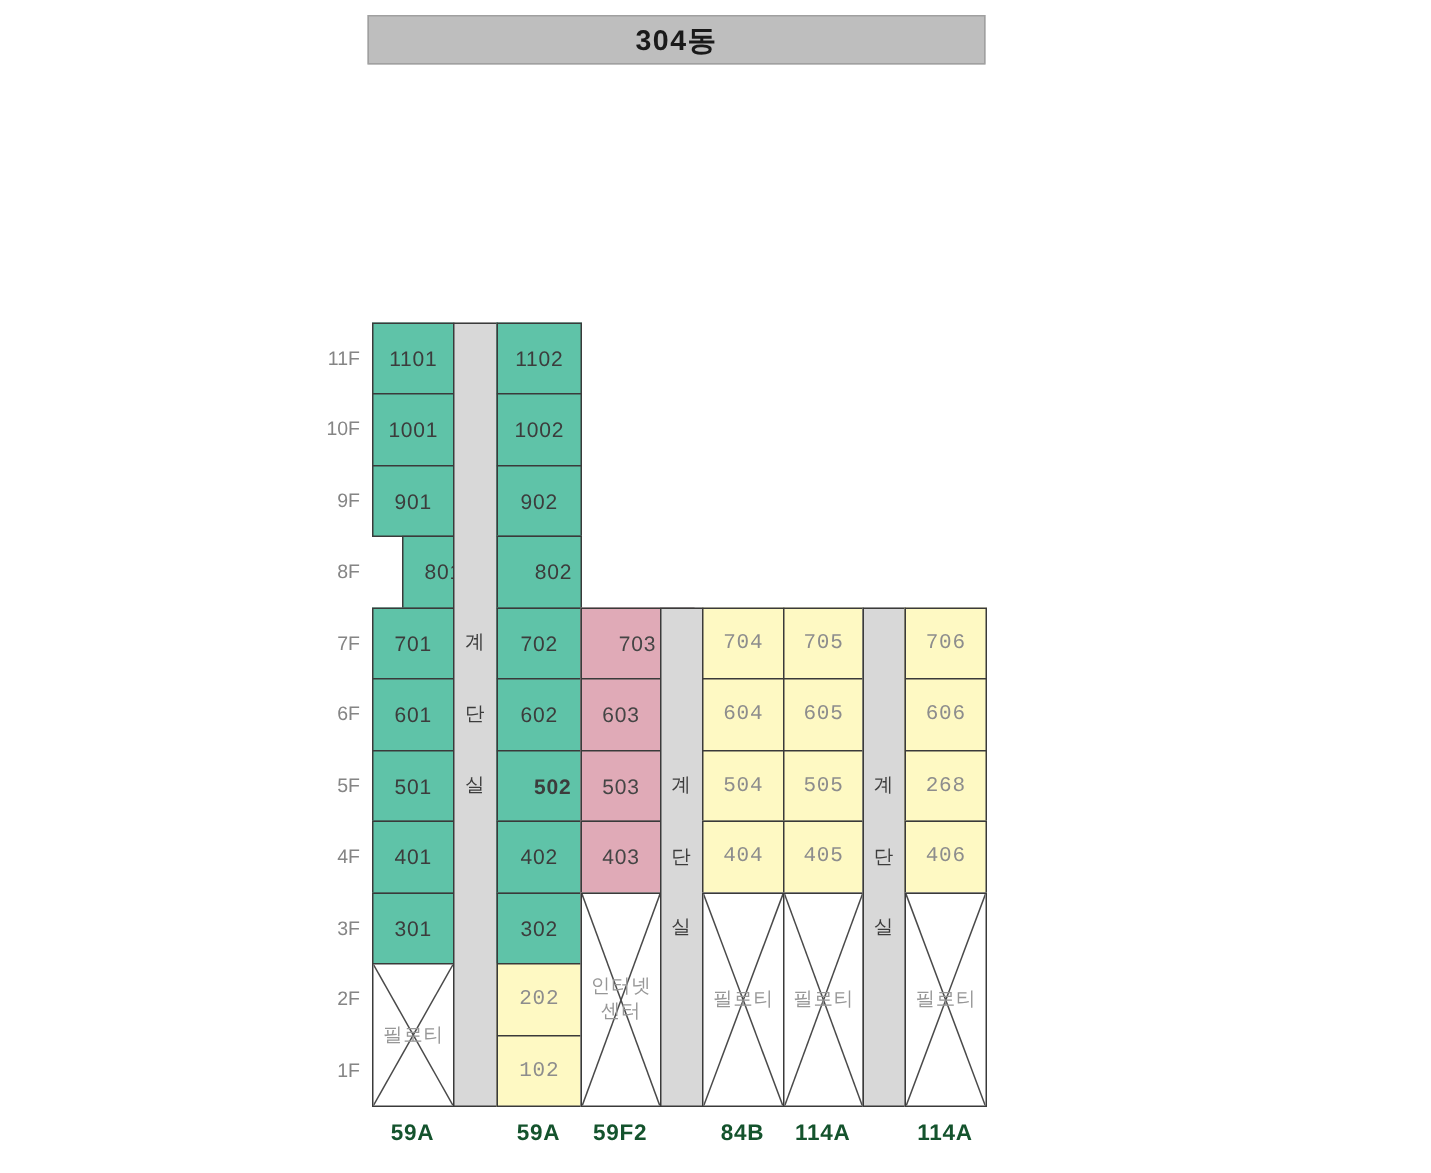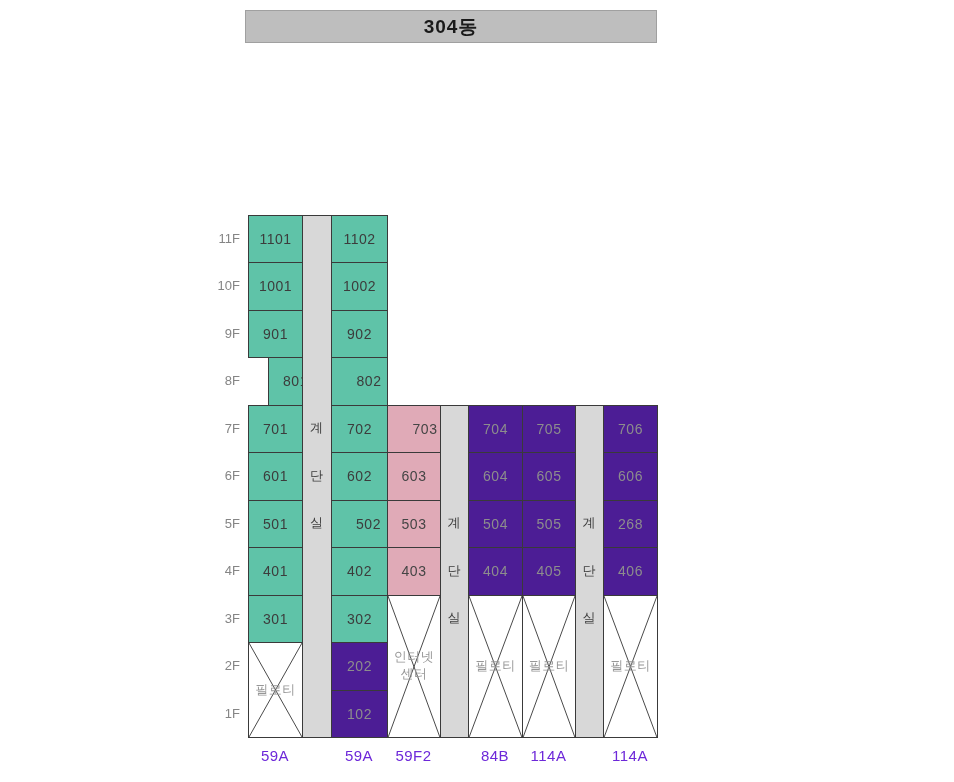--- a/index.html
+++ b/index.html
@@ -17,36 +17,36 @@
     position:absolute;text-align:center;font-size:13px;color:#858585;
     display:flex;align-items:center;justify-content:flex-end;
   }
   .cell{
     position:absolute;box-sizing:border-box;border:1px solid #3a3a3a;
     display:flex;align-items:center;justify-content:center;
     font-size:14px;letter-spacing:0.5px;
   }
   .cell.teal{background:var(--teal,#5fc3a8);color:#3c3c3c;}
   .cell.pink{background:var(--pink,#e0aab7);color:#454545;}
-  .cell.white{background:#4c1d95;color:#8d8d8d;}
+  .cell.white{background:#fef9c3;color:#8d8d8d;font-family:Liberation Mono, monospace;}
   .cell.xcell{background:#ffffff;color:#979797;font-size:13px;}
   .xcell .xlabel{
     position:relative;z-index:2;white-space:pre-line;text-align:center;line-height:1.3;
   }
   .xcell svg{position:absolute;left:0;top:0;width:100%;height:100%;z-index:1;}
   .stair{
     position:absolute;box-sizing:border-box;background:var(--stair-gray,#d8d8d8);
     border:1px solid #3a3a3a;
   }
   .stair-glyph{
     position:absolute;display:flex;align-items:center;justify-content:center;
     font-size:13px;color:#3c3c3c;
   }
   .type-label{
-    position:absolute;text-align:center;font-size:15px;font-weight:400;color:#6d28d9;
+    position:absolute;text-align:center;font-size:15px;font-weight:700;color:#14532d;
     letter-spacing:0.5px;
   }
 </style>
 </head>
 <body>
 
 <div id="canvas">
   <div id="title-bar">
     <span>304동</span>
   </div>
@@ -82,21 +82,21 @@
       <div class="stair" style="left: 302px; top: 214.5px; width: 30px; height: 523.5px;"></div>
       <div class="stair-glyph" style="left: 302px; top: 404.5px; width: 29px; height: 47.5px;">계</div>
       <div class="stair-glyph" style="left: 302px; top: 452px; width: 29px; height: 47.5px;">단</div>
       <div class="stair-glyph" style="left: 302px; top: 499.5px; width: 29px; height: 47.5px;">실</div>
       <div class="cell teal" style="left: 331px; top: 214.5px; width: 57px; height: 48.5px; text-align: right;">1102</div>
       <div class="cell teal" style="left: 331px; top: 262px; width: 57px; height: 48.5px;">1002</div>
       <div class="cell teal" style="left: 331px; top: 309.5px; width: 57px; height: 48.5px;">902</div>
       <div class="cell teal" style="left: 331px; top: 357px; width: 57px; height: 48.5px; padding-left: 19px;">802</div>
       <div class="cell teal" style="left: 331px; top: 404.5px; width: 57px; height: 48.5px;">702</div>
       <div class="cell teal" style="left: 331px; top: 452px; width: 57px; height: 48.5px;">602</div>
-      <div class="cell teal" style="left: 331px; top: 499.5px; width: 75px; height: 48.5px;">502</div>
+      <div class="cell teal" style="left: 331px; top: 499.5px; width: 75px; height: 48.5px; font-weight: bold;">502</div>
       <div class="cell teal" style="left: 331px; top: 547px; width: 57px; height: 48.5px;">402</div>
       <div class="cell teal" style="left: 331px; top: 594.5px; width: 57px; height: 48.5px;">302</div>
       <div class="cell white" style="left: 331px; top: 642px; width: 57px; height: 48.5px;">202</div>
       <div class="cell white" style="left: 331px; top: 689.5px; width: 57px; height: 48.5px;">102</div>
       <div class="type-label" style="left: 311px; top: 747px; width: 96px; height: 18px;">59A</div>
       <div class="cell pink" style="left: 387px; top: 404.5px; width: 76px; height: 48.5px;">703</div>
       <div class="cell pink" style="left: 387px; top: 452px; width: 54px; height: 48.5px;">603</div>
       <div class="cell pink" style="left: 387px; top: 499.5px; width: 54px; height: 48.5px;">503</div>
       <div class="cell pink" style="left: 387px; top: 547px; width: 54px; height: 48.5px;">403</div>
       <div class="cell xcell" style="left: 387px; top: 594.5px; width: 54px; height: 143.5px;">

